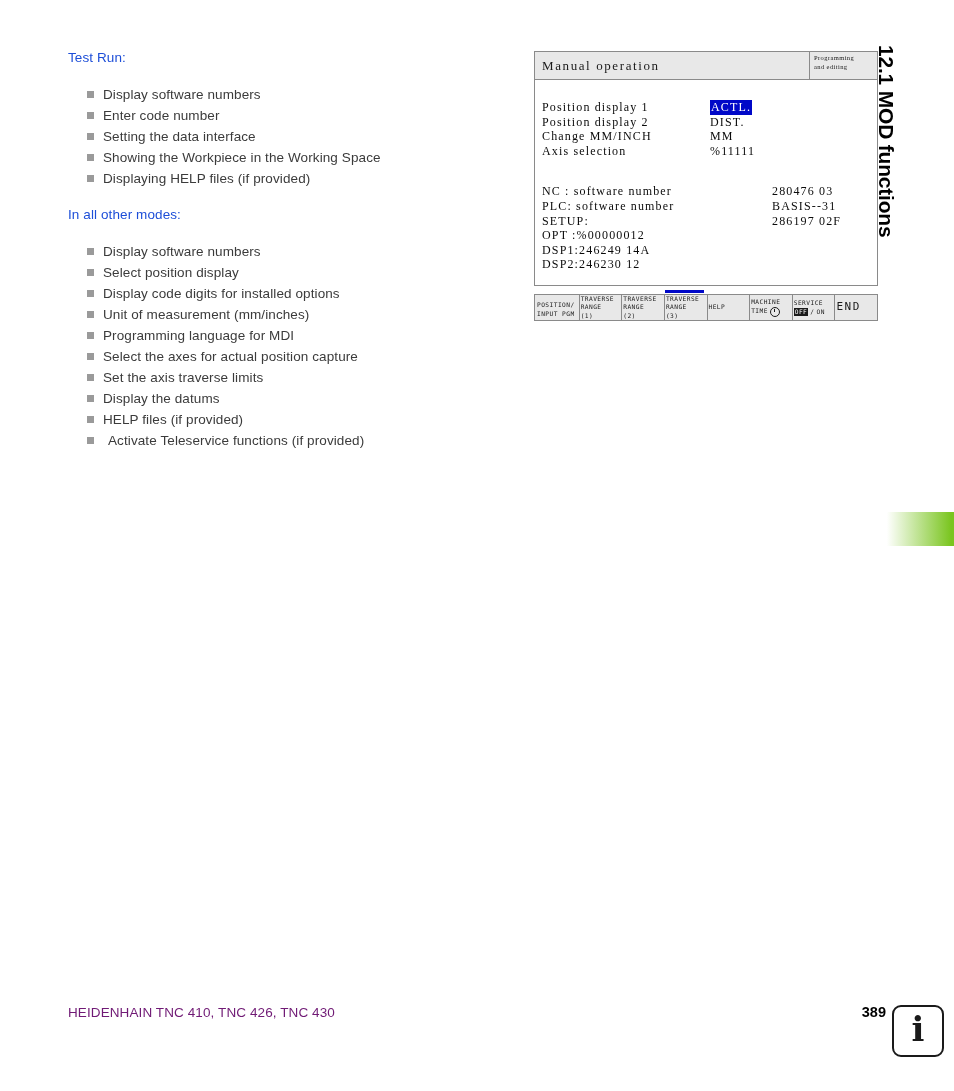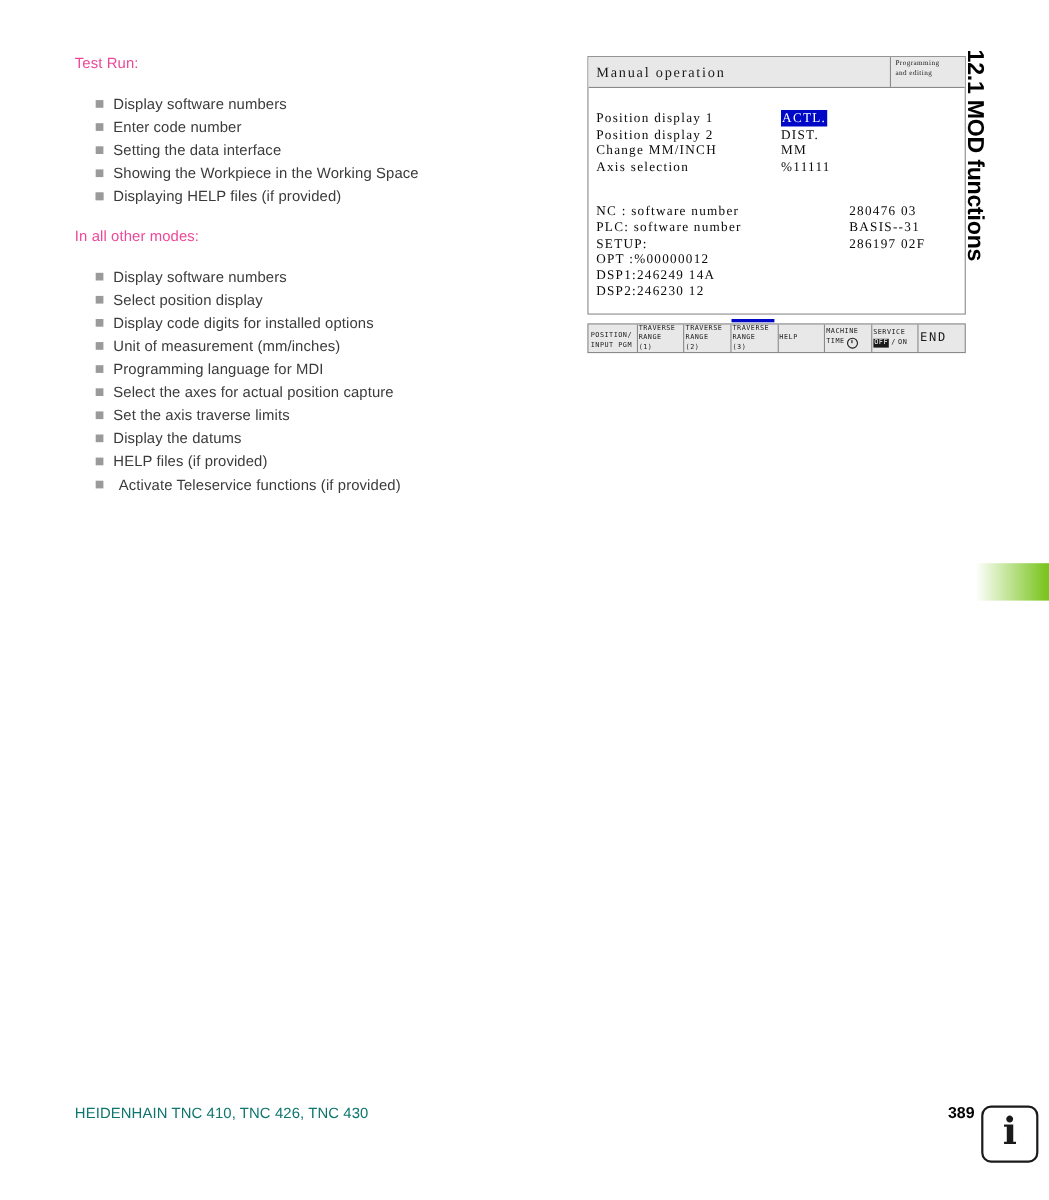--- a/index.html
+++ b/index.html
@@ -19,21 +19,21 @@
   
   .left-col {
     position: absolute;
     left: 68px;
     top: 48px;
     width: 420px;
   }
   .section-heading {
     font-size: 13.5px;
     line-height: 20px;
-    color: #ec4899;
+    color: #1d4ed8;
     margin: 0 0 11px 0;
     letter-spacing: 0.1px;
   }
   .section-heading.second {
     margin-top: 14px;
   }
   ul.bullet-list {
     list-style: none;
     margin: 16px;
     padding: 0;
@@ -263,21 +263,21 @@
   .footer {
     position: absolute;
     left: 68px;
     top: 1004px;
     width: 818px;
     display: flex;
     align-items: baseline;
   }
   .footer-text {
     font-size: 13.5px;
-    color: #0f766e;
+    color: #701a75;
     letter-spacing: 0.1px;
     flex: 1 1 auto;
   }
   .footer-page {
     font-size: 14.5px;
     font-weight: bold;
     color: #000000;
     text-align: right;
   }
   .info-icon-box {

